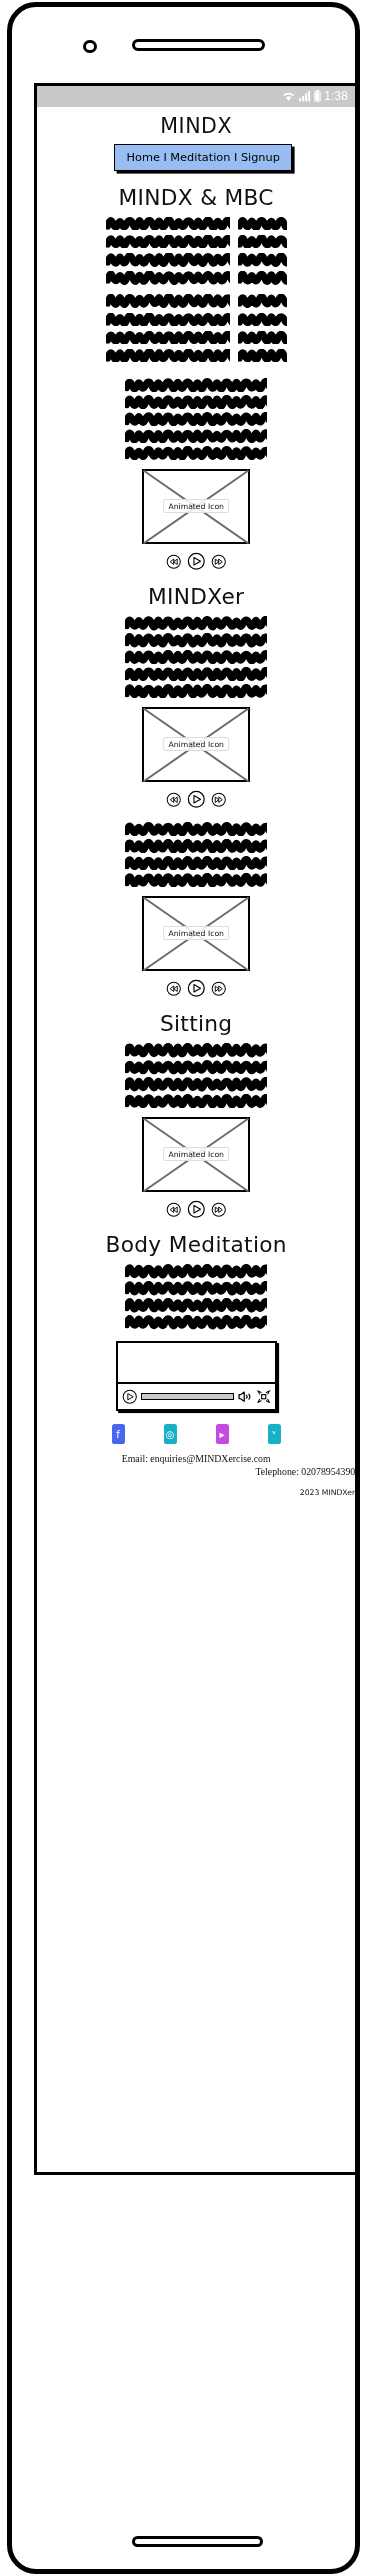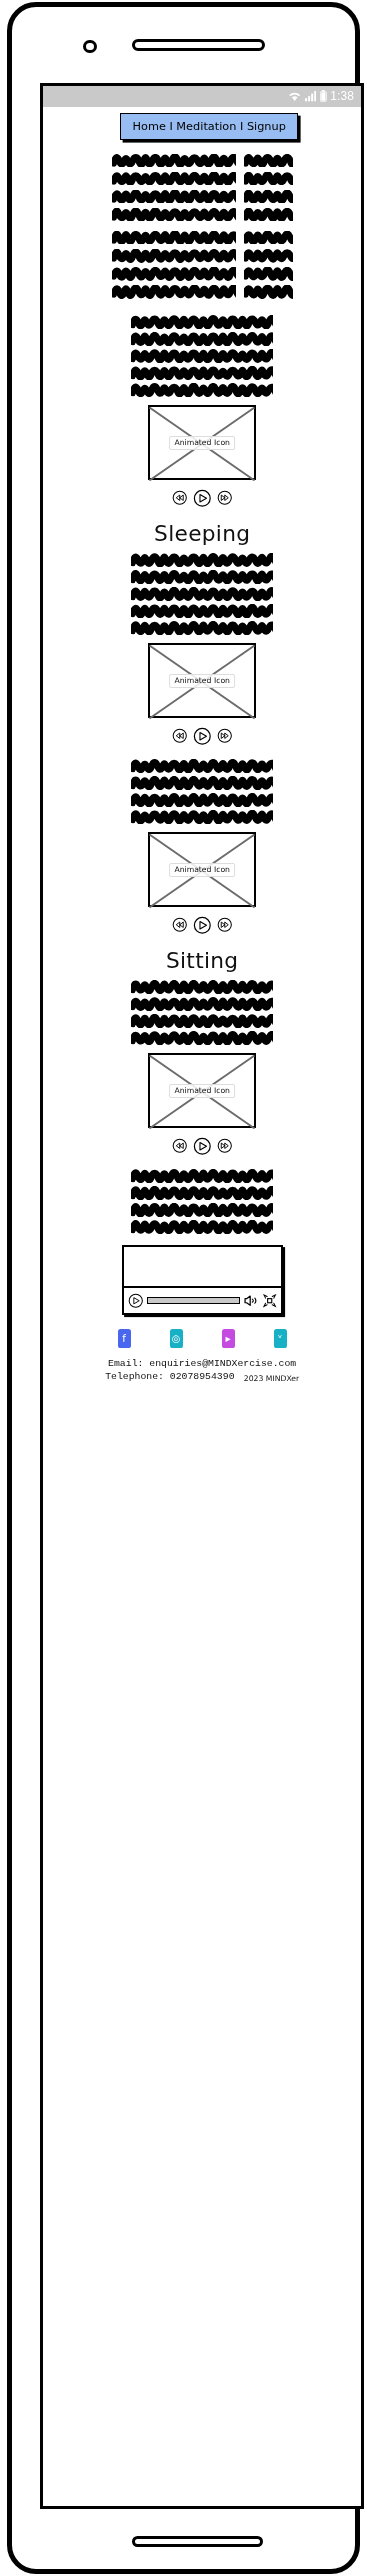--- a/index.html
+++ b/index.html
@@ -49,24 +49,24 @@
     width: 131px;
     height: 11.3px;
     border: 3.1px solid #000;
     border-radius: 7.2px;
     background: #fff;
   }
 
   
   #screen {
     position: absolute;
-    left: 28px;
+    left: 22px;
     top: 76px;
     width: 324px;
-    height: 2426px;
+    height: 2092px;
     border: 3.6px solid #000;
     background: #ffffff;
     overflow: hidden;
   }
 
   
   #status-bar {
     height: 20.6px;
     background: #c9c9c9;
     display: flex;
@@ -211,28 +211,29 @@
     height: 19.6px;
     border-radius: 2.6px;
     display: flex;
     align-items: center;
     justify-content: center;
   }
   .footer-line {
     text-align: center;
     font-size: 9.8px;
     color: #111;
-    font-family: Liberation Mono, monospace;
+    font-family: Liberation Serif, serif;
     line-height: 1.35;
   }
   #footer-bottom-row {
     display: flex;
     align-items: flex-end;
     justify-content: center;
     gap: 9.3px;
+    flex-direction: column;
   }
   #footer-copyright {
     font-size: 7.7px;
     color: #111;
     font-family: "DejaVu Sans", sans-serif;
     white-space: nowrap;
   }
 </style>
 </head>
 <body>
@@ -258,29 +259,31 @@
       <svg class="sb-icon" width="6.7" height="12" viewBox="0 0 13 23">
         <rect x="4" y="0" width="5" height="2.4" fill="#fff"></rect>
         <rect x="0.8" y="2.6" width="11.4" height="20" rx="2" fill="none" stroke="#fff" stroke-width="1.6"></rect>
         <rect x="2.4" y="4.4" width="8.2" height="16.4" rx="1" fill="#fff"></rect>
       </svg>
       <span id="status-time">1:38</span>
     </div>
 
     <div id="content">
 
+      <div class="app-title">MINDX</div>
 
       <div class="nav-wrap">
         <div id="nav-button">
           <span id="nav-button-label">Home I Meditation I Signup</span>
         </div>
       </div>
 
       <div id="sections-host">
           <div class="section">
+            <div class="section-heading">MINDX &amp; MBC</div>
             <div class="scribble-block" style="width: 182px;">
               <div style="display: flex; gap: 7.2px; margin-bottom: 2.1px;">
                 <svg width="124" height="13.4" viewBox="0 0 240 26" class="scribble-row">
                   <path d="M 3 18 C 5.85 4.806815843621399 9.649999999999999 4.806815843621399 12.5 10 C 15.35 21.43980195473251 19.15 21.43980195473251 22 17 C 24.85 5.768055555555556 28.65 5.768055555555556 31.5 17 C 34.35 20.94924125514403 38.15 20.94924125514403 41 10 C 43.85 5.473122427983539 47.65 5.473122427983539 50.5 10 C 53.35 22.122260802469135 57.15 22.122260802469135 60 17 C 62.85 3.218312757201646 66.65 3.218312757201646 69.5 17 C 72.35 21.107008744855968 76.15 21.107008744855968 79 10 C 81.85 5.07770061728395 85.65 5.07770061728395 88.5 10 C 91.35 21.940522119341566 95.15 21.940522119341566 98 17 C 100.85 4.569804526748971 104.65 4.569804526748971 107.5 17 C 110.35 20.882060185185185 114.15 20.882060185185185 117 10 C 119.85 3.324254115226337 123.65 3.324254115226337 126.5 10 C 129.35 22.746437757201647 133.15 22.746437757201647 136 17 C 138.85 5.7484567901234565 142.65 5.7484567901234565 145.5 17 C 148.35 20.23735853909465 152.15 20.23735853909465 155 10 C 157.85 5.694264403292181 161.65 5.694264403292181 164.5 10 C 167.35 20.280748456790125 171.15 20.280748456790125 174 17 C 176.85 4.124639917695474 180.65 4.124639917695474 183.5 17 C 186.35 21.35808899176955 190.15 21.35808899176955 193 10 C 195.85 3.7803240740740742 199.65 3.7803240740740742 202.5 10 C 205.35 22.839750514403292 209.15 22.839750514403292 212 17 C 214.85 4.8465020576131685 218.65 4.8465020576131685 221.5 17 C 224.35 21.31832561728395 228.15 21.31832561728395 231 10 C 233.85 4.619470164609053 237.65 4.619470164609053 240.5 10 C 243.35 20.94196244855967 247.15 20.94196244855967 250 17" fill="none" stroke="#000" stroke-width="13" stroke-linecap="round" stroke-linejoin="round"></path>
                 </svg>
                 <svg width="49" height="13.4" viewBox="0 0 95 26" class="scribble-row">
                   <path d="M 3 18 C 5.85 4.525655864197531 9.649999999999999 4.525655864197531 12.5 10 C 15.35 20.50877057613169 19.15 20.50877057613169 22 17 C 24.85 4.2909079218107 28.65 4.2909079218107 31.5 17 C 34.35 22.89938271604938 38.15 22.89938271604938 41 10 C 43.85 5.207394547325103 47.65 5.207394547325103 50.5 10 C 53.35 21.65727880658436 57.15 21.65727880658436 60 17 C 62.85 5.015856481481482 66.65 5.015856481481482 69.5 17 C 72.35 21.152829218106994 76.15 21.152829218106994 79 10 C 81.85 4.901478909465021 85.65 4.901478909465021 88.5 10 C 91.35 22.978626543209877 95.15 22.978626543209877 98 17" fill="none" stroke="#000" stroke-width="13" stroke-linecap="round" stroke-linejoin="round"></path>
                 </svg>
               </div>
               <div style="display: flex; gap: 7.2px; margin-bottom: 2.1px;">
@@ -379,21 +382,21 @@
                 <polygon points="15,12 29,20 15,28" fill="none" stroke="#000" stroke-width="2.4" stroke-linejoin="round"></polygon>
               </svg>
               <svg width="15.5" height="15.5" viewBox="0 0 40 40" class="ctl">
                 <circle cx="20" cy="20" r="17" fill="none" stroke="#000" stroke-width="2.6"></circle>
                 <polygon points="11,13 20,20 11,27" fill="none" stroke="#000" stroke-width="2.4" stroke-linejoin="round"></polygon>
                 <polygon points="20,13 29,20 20,27" fill="none" stroke="#000" stroke-width="2.4" stroke-linejoin="round"></polygon>
               </svg>
             </div>
           </div>
           <div class="section">
-            <div class="section-heading">Sleeping</div>
+            <div class="section-heading">MINDXer</div>
             <div class="scribble-block" style="width: 150px;">
               <svg width="142" height="14.4" viewBox="0 0 276 28" class="scribble-row">
                 <path d="M 3 19 C 5.85 5.706622942386831 9.649999999999999 5.706622942386831 12.5 11 C 15.35 21.33397633744856 19.15 21.33397633744856 22 18 C 24.85 5.052121913580247 28.65 5.052121913580247 31.5 18 C 34.35 21.848045267489713 38.15 21.848045267489713 41 11 C 43.85 5.697003600823045 47.65 5.697003600823045 50.5 11 C 53.35 23.803472222222222 57.15 23.803472222222222 60 18 C 62.85 4.270897633744855 66.65 4.270897633744855 69.5 18 C 72.35 22.015072016460906 76.15 22.015072016460906 79 11 C 81.85 6.181211419753087 85.65 6.181211419753087 88.5 11 C 91.35 23.186548353909465 95.15 23.186548353909465 98 18 C 100.85 6.2797968106995885 104.65 6.2797968106995885 107.5 18 C 110.35 21.243827160493826 114.15 21.243827160493826 117 11 C 119.85 6.529616769547325 123.65 6.529616769547325 126.5 11 C 129.35 22.668389917695475 133.15 22.668389917695475 136 18 C 138.85 4.671412037037037 142.65 4.671412037037037 145.5 18 C 148.35 22.830606995884775 152.15 22.830606995884775 155 11 C 157.85 4.89036779835391 161.65 4.89036779835391 164.5 11 C 167.35 23.323070987654322 171.15 23.323070987654322 174 18 C 176.85 5.482780349794239 180.65 5.482780349794239 183.5 18 C 186.35 21.29393004115226 190.15 21.29393004115226 193 11 C 195.85 5.522723765432099 199.65 5.522723765432099 202.5 11 C 205.35 21.78022119341564 209.15 21.78022119341564 212 18 C 214.85 6.528716563786008 218.65 6.528716563786008 221.5 18 C 224.35 22.041203703703705 228.15 22.041203703703705 231 11 C 233.85 6.130388374485596 237.65 6.130388374485596 240.5 11 C 243.35 21.891692386831277 247.15 21.891692386831277 250 18 C 252.85 4.735146604938271 256.65 4.735146604938271 259.5 18 C 262.35 21.03539094650206 266.15 21.03539094650206 269 11 C 271.85 4.194843106995885 275.65 4.194843106995885 278.5 11 C 281.35 21.398225308641976 285.15 21.398225308641976 288 18" fill="none" stroke="#000" stroke-width="13" stroke-linecap="round" stroke-linejoin="round"></path>
               </svg>
               <svg width="142" height="14.4" viewBox="0 0 276 28" class="scribble-row">
                 <path d="M 3 19 C 5.85 4.041769547325103 9.649999999999999 4.041769547325103 12.5 11 C 15.35 23.135403806584364 19.15 23.135403806584364 22 18 C 24.85 4.975231481481481 28.65 4.975231481481481 31.5 18 C 34.35 23.005954218106996 38.15 23.005954218106996 41 11 C 43.85 5.98585390946502 47.65 5.98585390946502 50.5 11 C 53.35 22.206751543209876 57.15 22.206751543209876 60 18 C 62.85 5.369933127572017 66.65 5.369933127572017 69.5 18 C 72.35 23.88594393004115 76.15 23.88594393004115 79 11 C 81.85 5.201543209876543 85.65 5.201543209876543 88.5 11 C 91.35 21.08056841563786 95.15 21.08056841563786 98 18 C 100.85 6.999202674897119 104.65 6.999202674897119 107.5 18 C 110.35 23.049884259259258 114.15 23.049884259259258 117 11 C 119.85 5.392541152263375 123.65 5.392541152263375 126.5 11 C 129.35 23.608706275720166 133.15 23.608706275720166 136 18 C 138.85 6.788966049382716 142.65 6.788966049382716 145.5 18 C 148.35 22.46073816872428 152.15 22.46073816872428 155 11 C 157.85 4.040329218106995 161.65 4.040329218106995 164.5 11 C 167.35 21.53190586419753 171.15 21.53190586419753 174 18 C 176.85 6.109593621399177 180.65 6.109593621399177 183.5 18 C 186.35 23.3036908436214 190.15 23.3036908436214 193 11 C 195.85 5.7375 199.65 5.7375 202.5 11 C 205.35 22.146463477366254 209.15 22.146463477366254 212 18 C 214.85 5.10923353909465 218.65 5.10923353909465 221.5 18 C 224.35 21.65281635802469 228.15 21.65281635802469 231 11 C 233.85 6.5210905349794235 237.65 6.5210905349794235 240.5 11 C 243.35 23.970897633744855 247.15 23.970897633744855 250 18 C 252.85 4.047145061728395 256.65 4.047145061728395 259.5 18 C 262.35 21.137744341563785 266.15 21.137744341563785 269 11 C 271.85 6.205915637860082 275.65 6.205915637860082 278.5 11 C 281.35 21.41261574074074 285.15 21.41261574074074 288 18" fill="none" stroke="#000" stroke-width="13" stroke-linecap="round" stroke-linejoin="round"></path>
               </svg>
               <svg width="142" height="14.4" viewBox="0 0 276 28" class="scribble-row">
                 <path d="M 3 19 C 5.85 5.376916152263375 9.649999999999999 5.376916152263375 12.5 11 C 15.35 21.936831275720166 19.15 21.936831275720166 22 18 C 24.85 4.898341049382716 28.65 4.898341049382716 31.5 18 C 34.35 21.16386316872428 38.15 21.16386316872428 41 11 C 43.85 6.274704218106995 47.65 6.274704218106995 50.5 11 C 53.35 23.61003086419753 57.15 23.61003086419753 60 18 C 62.85 6.468968621399177 66.65 6.468968621399177 69.5 18 C 72.35 22.7568158436214 76.15 22.7568158436214 79 11 C 81.85 4.221875 85.65 4.221875 88.5 11 C 91.35 21.974588477366254 95.15 21.974588477366254 98 18 C 100.85 4.71860853909465 104.65 4.71860853909465 107.5 18 C 110.35 21.85594135802469 114.15 21.85594135802469 117 11 C 119.85 4.2554655349794235 123.65 4.2554655349794235 126.5 11 C 129.35 21.549022633744855 133.15 21.549022633744855 136 18 C 138.85 5.906520061728395 142.65 5.906520061728395 145.5 18 C 148.35 22.090869341563785 152.15 22.090869341563785 155 11 C 157.85 6.190290637860082 161.65 6.190290637860082 164.5 11 C 167.35 22.74074074074074 171.15 22.74074074074074 174 18 C 176.85 6.736406893004116 180.65 6.736406893004116 183.5 18 C 186.35 22.313451646090535 190.15 22.313451646090535 193 11 C 195.85 5.9522762345679014 199.65 5.9522762345679014 202.5 11 C 205.35 22.512705761316873 209.15 22.512705761316873 212 18 C 214.85 6.6897505144032925 218.65 6.6897505144032925 221.5 18 C 224.35 21.26442901234568 228.15 21.26442901234568 231 11 C 233.85 6.911792695473251 237.65 6.911792695473251 240.5 11 C 243.35 23.050102880658436 247.15 23.050102880658436 250 18 C 252.85 6.359143518518518 256.65 6.359143518518518 259.5 18 C 262.35 21.240097736625515 266.15 21.240097736625515 269 11 C 271.85 5.21698816872428 275.65 5.21698816872428 278.5 11 C 281.35 21.427006172839505 285.15 21.427006172839505 288 18" fill="none" stroke="#000" stroke-width="13" stroke-linecap="round" stroke-linejoin="round"></path>
               </svg>
@@ -501,20 +504,21 @@
                 <polygon points="15,12 29,20 15,28" fill="none" stroke="#000" stroke-width="2.4" stroke-linejoin="round"></polygon>
               </svg>
               <svg width="15.5" height="15.5" viewBox="0 0 40 40" class="ctl">
                 <circle cx="20" cy="20" r="17" fill="none" stroke="#000" stroke-width="2.6"></circle>
                 <polygon points="11,13 20,20 11,27" fill="none" stroke="#000" stroke-width="2.4" stroke-linejoin="round"></polygon>
                 <polygon points="20,13 29,20 20,27" fill="none" stroke="#000" stroke-width="2.4" stroke-linejoin="round"></polygon>
               </svg>
             </div>
           </div>
           <div class="section">
+            <div class="section-heading">Body Meditation</div>
             <div class="scribble-block" style="width: 150px;">
               <svg width="142" height="14.4" viewBox="0 0 276 28" class="scribble-row">
                 <path d="M 3 19 C 5.85 5.047209362139918 9.649999999999999 5.047209362139918 12.5 11 C 15.35 22.53968621399177 19.15 22.53968621399177 22 18 C 24.85 4.744560185185185 28.65 4.744560185185185 31.5 18 C 34.35 23.479681069958847 38.15 23.479681069958847 41 11 C 43.85 6.852404835390947 47.65 6.852404835390947 50.5 11 C 53.35 23.41658950617284 57.15 23.41658950617284 60 18 C 62.85 5.667039609053498 66.65 5.667039609053498 69.5 18 C 72.35 23.498559670781894 76.15 23.498559670781894 79 11 C 81.85 5.262538580246914 85.65 5.262538580246914 88.5 11 C 91.35 23.762628600823046 95.15 23.762628600823046 98 18 C 100.85 6.157420267489712 104.65 6.157420267489712 107.5 18 C 110.35 22.468055555555555 114.15 22.468055555555555 117 11 C 119.85 4.981314300411523 123.65 4.981314300411523 126.5 11 C 129.35 23.42965534979424 133.15 23.42965534979424 136 18 C 138.85 4.141628086419753 142.65 4.141628086419753 145.5 18 C 148.35 21.3511316872428 152.15 21.3511316872428 155 11 C 157.85 4.490213477366255 161.65 4.490213477366255 164.5 11 C 167.35 22.158410493827162 171.15 22.158410493827162 174 18 C 176.85 4.9900334362139915 180.65 4.9900334362139915 183.5 18 C 186.35 23.332973251028807 190.15 23.332973251028807 193 11 C 195.85 6.381828703703704 199.65 6.381828703703704 202.5 11 C 205.35 23.245190329218108 209.15 23.245190329218108 212 18 C 214.85 6.850784465020576 218.65 6.850784465020576 221.5 18 C 224.35 23.487654320987655 228.15 23.487654320987655 231 11 C 233.85 4.693197016460905 237.65 4.693197016460905 240.5 11 C 243.35 21.208513374485598 247.15 21.208513374485598 250 18 C 252.85 4.983140432098765 256.65 4.983140432098765 259.5 18 C 262.35 21.44480452674897 266.15 21.44480452674897 269 11 C 271.85 6.2391332304526745 275.65 6.2391332304526745 278.5 11 C 281.35 21.455787037037037 285.15 21.455787037037037 288 18" fill="none" stroke="#000" stroke-width="13" stroke-linecap="round" stroke-linejoin="round"></path>
               </svg>
               <svg width="142" height="14.4" viewBox="0 0 276 28" class="scribble-row">
                 <path d="M 3 19 C 5.85 4.7175025720164605 9.649999999999999 4.7175025720164605 12.5 11 C 15.35 23.142541152263373 19.15 23.142541152263373 22 18 C 24.85 4.590779320987655 28.65 4.590779320987655 31.5 18 C 34.35 22.795498971193414 38.15 22.795498971193414 41 11 C 43.85 4.430105452674898 47.65 4.430105452674898 50.5 11 C 53.35 23.223148148148148 57.15 23.223148148148148 60 18 C 62.85 4.865110596707819 66.65 4.865110596707819 69.5 18 C 72.35 21.24030349794239 76.15 21.24030349794239 79 11 C 81.85 6.303202160493827 85.65 6.303202160493827 88.5 11 C 91.35 22.550668724279834 95.15 22.550668724279834 98 18 C 100.85 4.596231995884773 104.65 4.596231995884773 107.5 18 C 110.35 23.08016975308642 114.15 23.08016975308642 117 11 C 119.85 5.707163065843622 123.65 5.707163065843622 126.5 11 C 129.35 22.310288065843622 133.15 22.310288065843622 136 18 C 138.85 5.376736111111111 142.65 5.376736111111111 145.5 18 C 148.35 23.61139403292181 152.15 23.61139403292181 155 11 C 157.85 5.790136316872428 161.65 5.790136316872428 164.5 11 C 167.35 21.57608024691358 171.15 21.57608024691358 174 18 C 176.85 6.243659979423868 180.65 6.243659979423868 183.5 18 C 186.35 21.352494855967077 190.15 21.352494855967077 193 11 C 195.85 6.811381172839506 199.65 6.811381172839506 202.5 11 C 205.35 23.977674897119343 209.15 23.977674897119343 212 18 C 214.85 4.01181841563786 218.65 4.01181841563786 221.5 18 C 224.35 22.71087962962963 228.15 22.71087962962963 231 11 C 233.85 5.47460133744856 237.65 5.47460133744856 240.5 11 C 243.35 22.366923868312757 247.15 22.366923868312757 250 18 C 252.85 6.607137345679012 256.65 6.607137345679012 259.5 18 C 262.35 21.649511316872427 266.15 21.649511316872427 269 11 C 271.85 4.2612782921810695 275.65 4.2612782921810695 278.5 11 C 281.35 21.484567901234566 285.15 21.484567901234566 288 18" fill="none" stroke="#000" stroke-width="13" stroke-linecap="round" stroke-linejoin="round"></path>
               </svg>
               <svg width="142" height="14.4" viewBox="0 0 276 28" class="scribble-row">
                 <path d="M 3 19 C 5.85 4.387795781893004 9.649999999999999 4.387795781893004 12.5 11 C 15.35 23.745396090534978 19.15 23.745396090534978 22 18 C 24.85 4.436998456790123 28.65 4.436998456790123 31.5 18 C 34.35 22.111316872427984 38.15 22.111316872427984 41 11 C 43.85 5.007806069958848 47.65 5.007806069958848 50.5 11 C 53.35 23.029706790123456 57.15 23.029706790123456 60 18 C 62.85 4.06318158436214 66.65 4.06318158436214 69.5 18 C 72.35 21.98204732510288 76.15 21.98204732510288 79 11 C 81.85 4.343865740740741 85.65 4.343865740740741 88.5 11 C 91.35 21.338708847736626 95.15 21.338708847736626 98 18 C 100.85 6.035043724279835 104.65 6.035043724279835 107.5 18 C 110.35 23.692283950617284 114.15 23.692283950617284 117 11 C 119.85 6.43301183127572 123.65 6.43301183127572 126.5 11 C 129.35 21.190920781893006 133.15 21.190920781893006 136 18 C 138.85 6.611844135802469 142.65 6.611844135802469 145.5 18 C 148.35 22.87165637860082 152.15 22.87165637860082 155 11 C 157.85 4.090059156378601 161.65 4.090059156378601 164.5 11 C 167.35 23.99375 171.15 23.99375 174 18 C 176.85 4.497286522633745 180.65 4.497286522633745 183.5 18 C 186.35 22.37201646090535 190.15 22.37201646090535 193 11 C 195.85 4.2409336419753085 199.65 4.2409336419753085 202.5 11 C 205.35 21.710159465020578 209.15 21.710159465020578 212 18 C 214.85 4.172852366255144 218.65 4.172852366255144 221.5 18 C 224.35 21.934104938271606 228.15 21.934104938271606 231 11 C 233.85 6.256005658436214 237.65 6.256005658436214 240.5 11 C 243.35 23.52533436213992 247.15 23.52533436213992 250 18 C 252.85 5.231134259259259 256.65 5.231134259259259 259.5 18 C 262.35 21.854218106995884 266.15 21.854218106995884 269 11 C 271.85 5.283423353909465 275.65 5.283423353909465 278.5 11 C 281.35 21.5133487654321 285.15 21.5133487654321 288 18" fill="none" stroke="#000" stroke-width="13" stroke-linecap="round" stroke-linejoin="round"></path>
               </svg>

